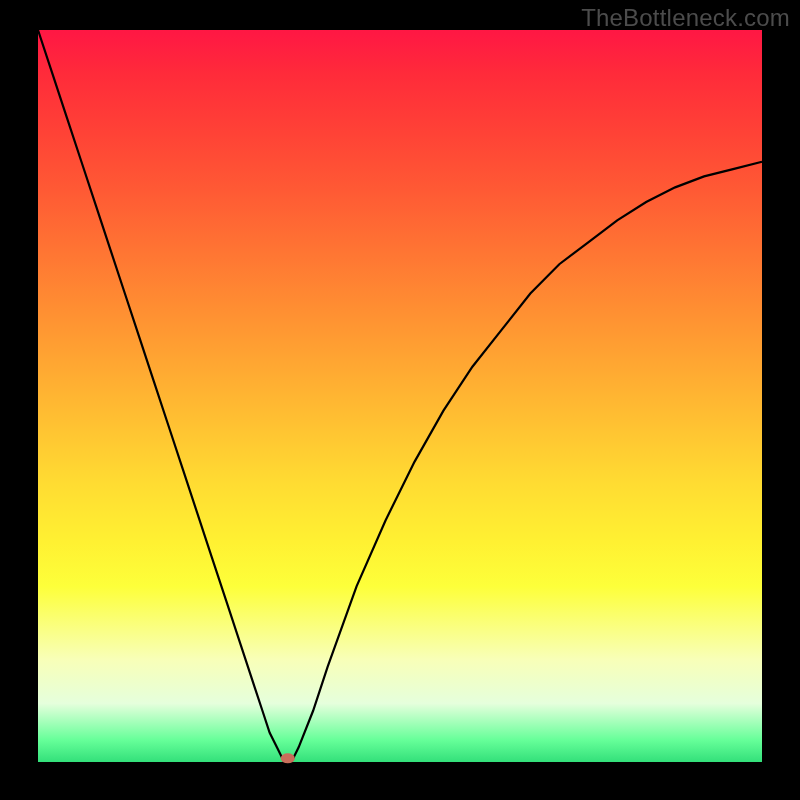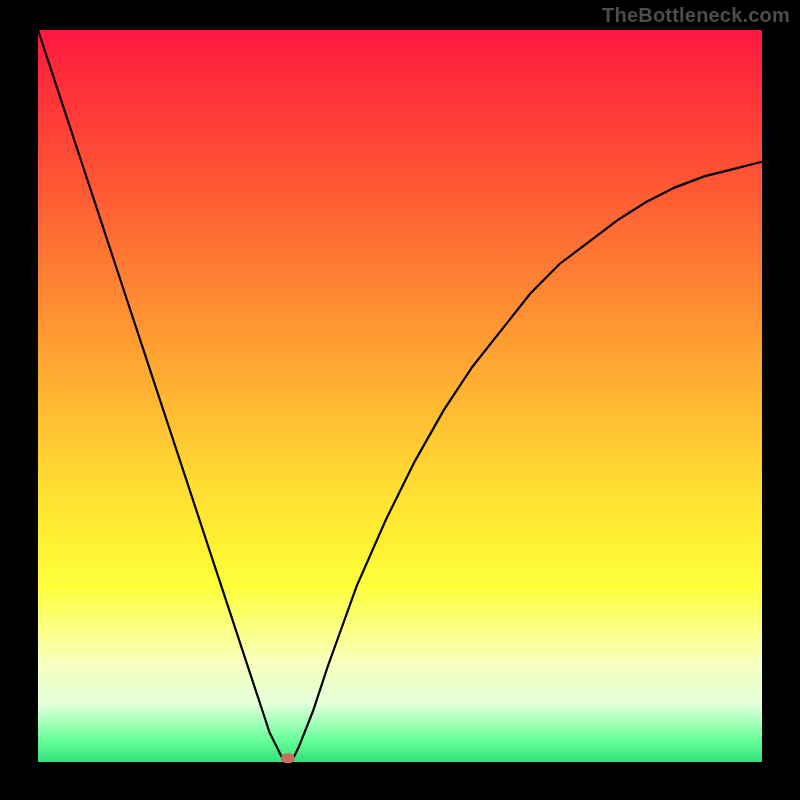--- a/index.html
+++ b/index.html
@@ -15,22 +15,22 @@
     position: relative;
     width: 800px;
     height: 800px;
     background: #000;
   }
   .watermark {
     position: absolute;
     top: 4px;
     right: 10px;
     color: #4c4c4c;
-    font-size: 20px;
-    font-weight: 700;
+    font-size: 24px;
+    font-weight: 400;
     letter-spacing: 0.2px;
     z-index: 30;
   }
   .plot-area {
     position: absolute;
     left: 38px;
     top: 30px;
     width: 724px;
     height: 732px;
     background: linear-gradient(to bottom,

